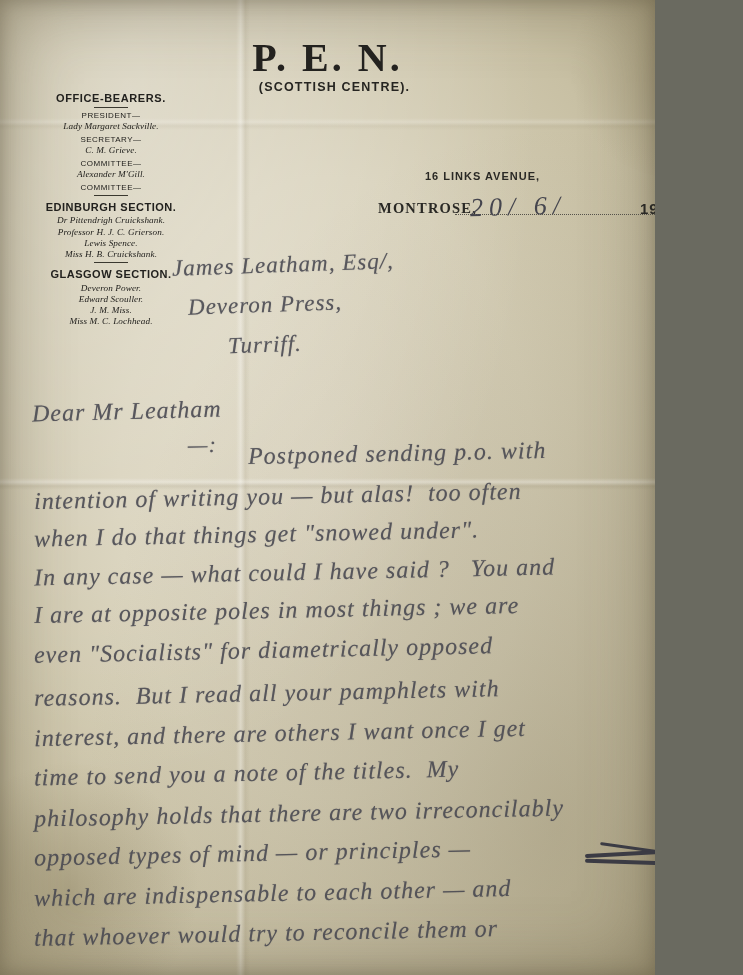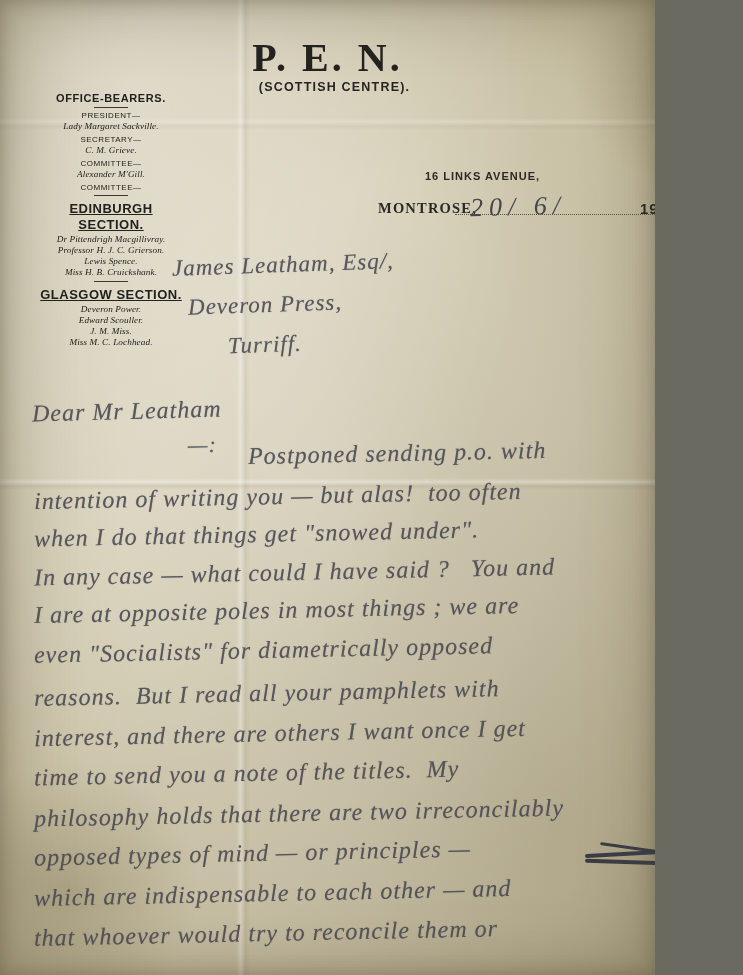--- a/index.html
+++ b/index.html
@@ -94,25 +94,24 @@
   }
   .officers .nm {
     font-family: "Liberation Serif", serif;
     font-style: italic;
     font-size: 9.2px;
     letter-spacing: 0.1px;
   }
   .officers .sect {
     font-family: "Liberation Sans", sans-serif;
     font-weight: bold;
-    font-size: 13px;
+    font-size: 11px;
     letter-spacing: 0.5px;
     margin-top: 5px;
     margin-bottom: 1px;
-    text-decoration: underline;
   }
   .officers .rule {
     width: 34px;
     height: 1px;
     background: #3a382f;
     margin: 2px auto;
   }
 
   .addr-line {
     position: absolute;
@@ -242,21 +241,21 @@
     <div class="role">SECRETARY—</div>
     <div class="nm">C. M. Grieve.</div>
 
     <div class="role">COMMITTEE—</div>
     <div class="nm">Alexander M'Gill.</div>
 
     <div class="role">COMMITTEE—</div>
     <div class="rule"></div>
 
     <div class="sect">EDINBURGH SECTION.</div>
-    <div class="nm">Dr Pittendrigh Macgillivray.</div>
+    <div class="nm">Dr Pittendrigh Cruickshank.</div>
     <div class="nm">Professor H. J. C. Grierson.</div>
     <div class="nm">Lewis Spence.</div>
     <div class="nm">Miss H. B. Cruickshank.</div>
 
     <div class="rule"></div>
     <div class="sect">GLASGOW SECTION.</div>
     <div class="nm">Deveron Power.</div>
     <div class="nm">Edward Scouller.</div>
     <div class="nm">J. M. Miss.</div>
     <div class="nm">Miss M. C. Lochhead.</div>

